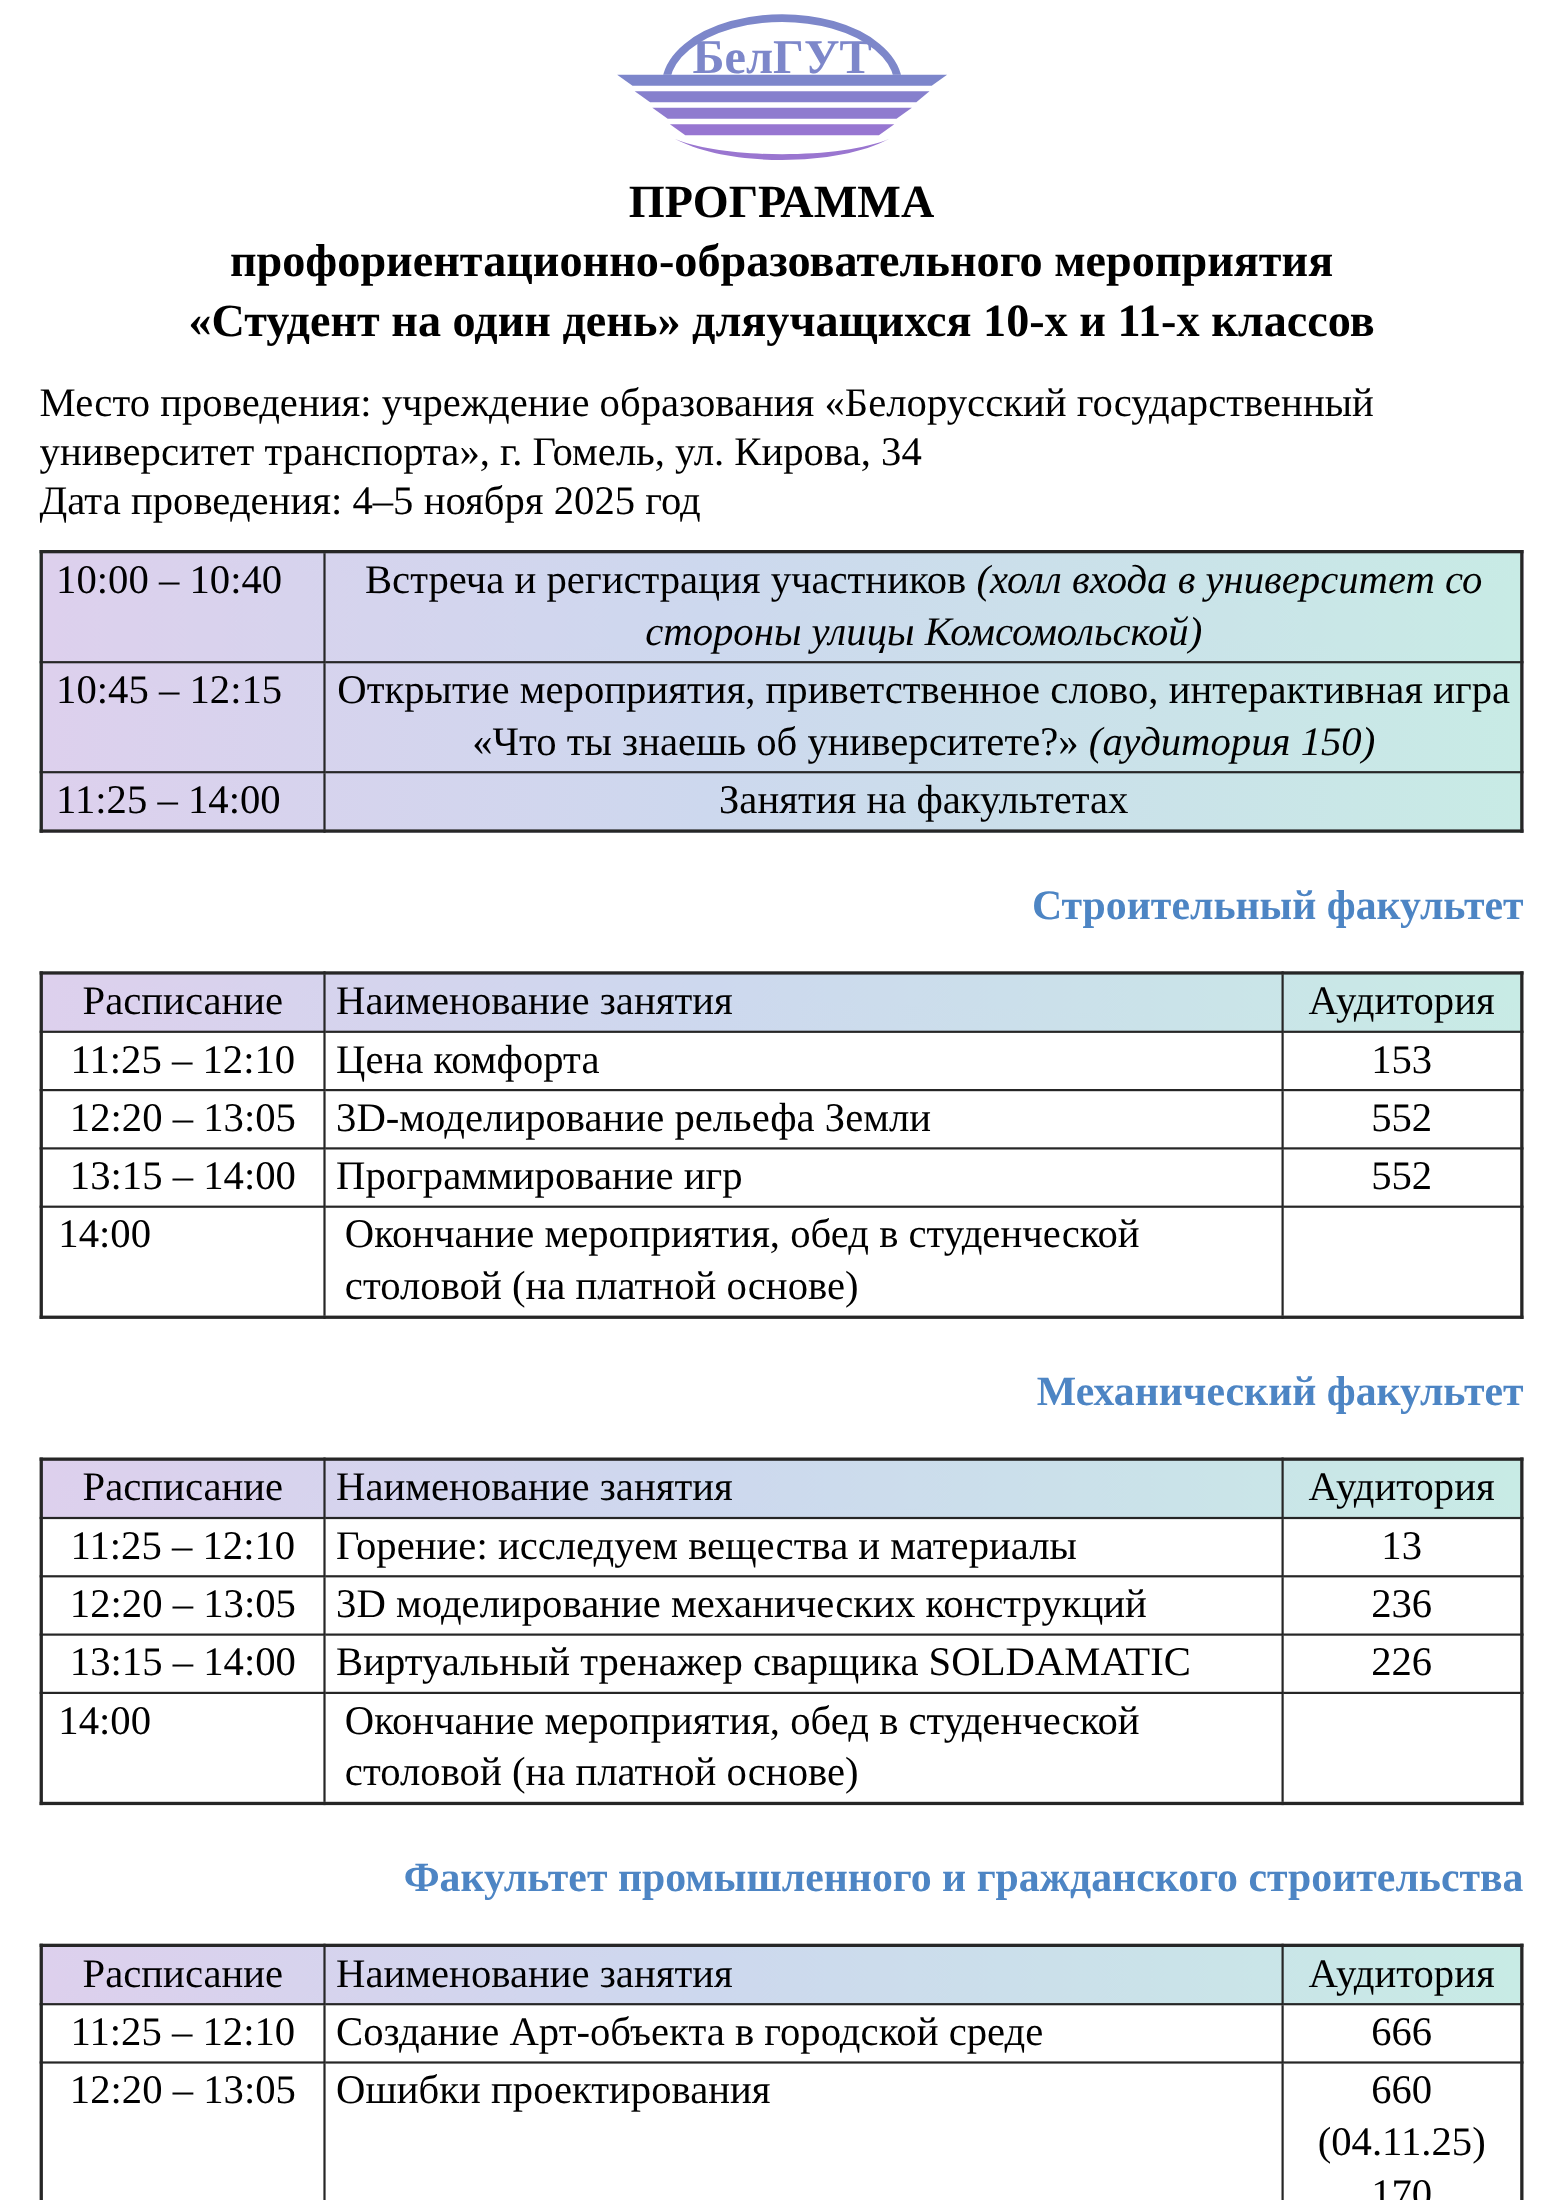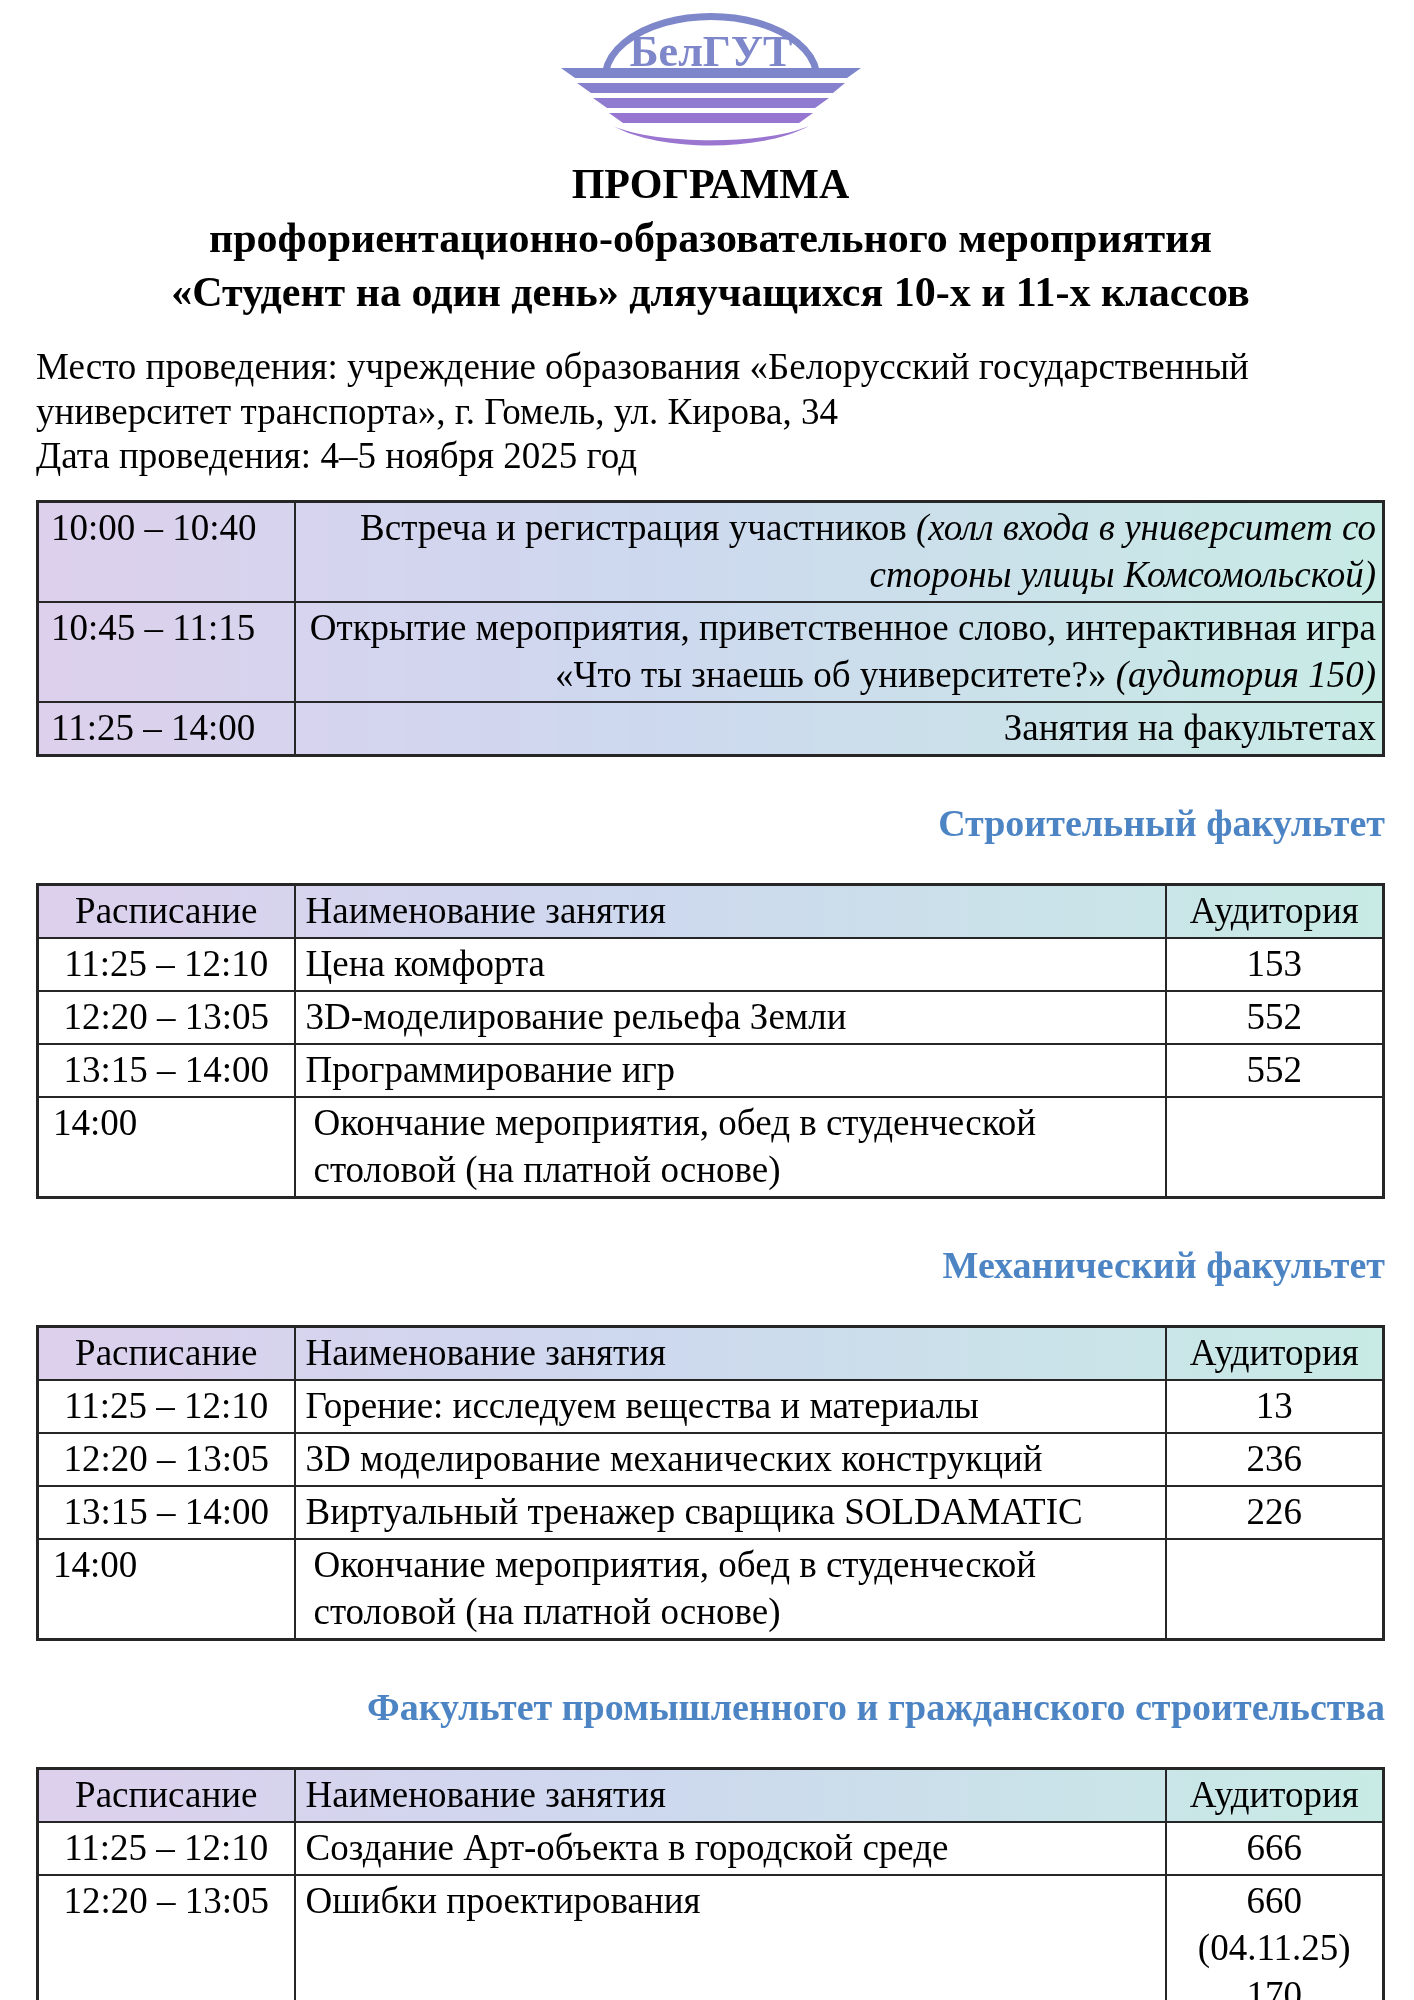--- a/index.html
+++ b/index.html
@@ -20,21 +20,21 @@
   .info p { margin: 0; }
 
   table { border-collapse: collapse; table-layout: fixed; width: 1349px; }
   td, th { border: 2px solid var(--border-col); vertical-align: top;
            font-size: 37px; line-height: 1.27; padding: 2px 6px; box-sizing: border-box; }
   table { border: 3px solid var(--border-col); }
 
   
   .tbl-schedule { margin-top: 22px; background: linear-gradient(90deg, var(--grad-left) 0%, var(--grad-mid) 45%, var(--grad-right) 100%); }
   .tbl-schedule .c-time { width: 257px; text-align: left; padding-left: 12px; }
-  .tbl-schedule .c-desc { text-align: right; padding-left: 8px; }
+  .tbl-schedule .c-desc { text-align: center; padding-left: 8px; }
   .tbl-schedule td { height: 92px; }
   .tbl-schedule tr.single td { height: 48px; }
 
   .section-title { text-align: right; font-weight: bold; font-size: 38px;
                    color: var(--accent-blue); margin: 44px 0 38px; }
 
   .tbl-faculty thead { background: linear-gradient(90deg, var(--grad-left) 0%, var(--grad-mid) 45%, var(--grad-right) 100%); }
   .tbl-faculty th { font-weight: normal; text-align: center; height: 48px; }
   .tbl-faculty .c-time { width: 257px; text-align: center; }
   .tbl-faculty .c-room { width: 218px; text-align: center; }
@@ -77,21 +77,21 @@
 
   <table class="tbl-schedule">
     <tbody>
       <tr>
         <td class="c-time">10:00 – 10:40</td>
         <td class="c-desc">
           <span>Встреча и регистрация участников </span><span class="it">(холл входа в университет со стороны улицы Комсомольской)</span>
         </td>
       </tr>
       <tr>
-        <td class="c-time">10:45 – 11:15</td>
+        <td class="c-time">10:45 – 12:15</td>
         <td class="c-desc">
           <span>Открытие мероприятия, приветственное слово, интерактивная игра «Что ты знаешь об университете?» </span><span class="it">(аудитория 150)</span>
         </td>
       </tr>
       <tr class="single">
         <td class="c-time">11:25 – 14:00</td>
         <td class="c-desc">
           <span>Занятия на факультетах</span>
         </td>
       </tr>

